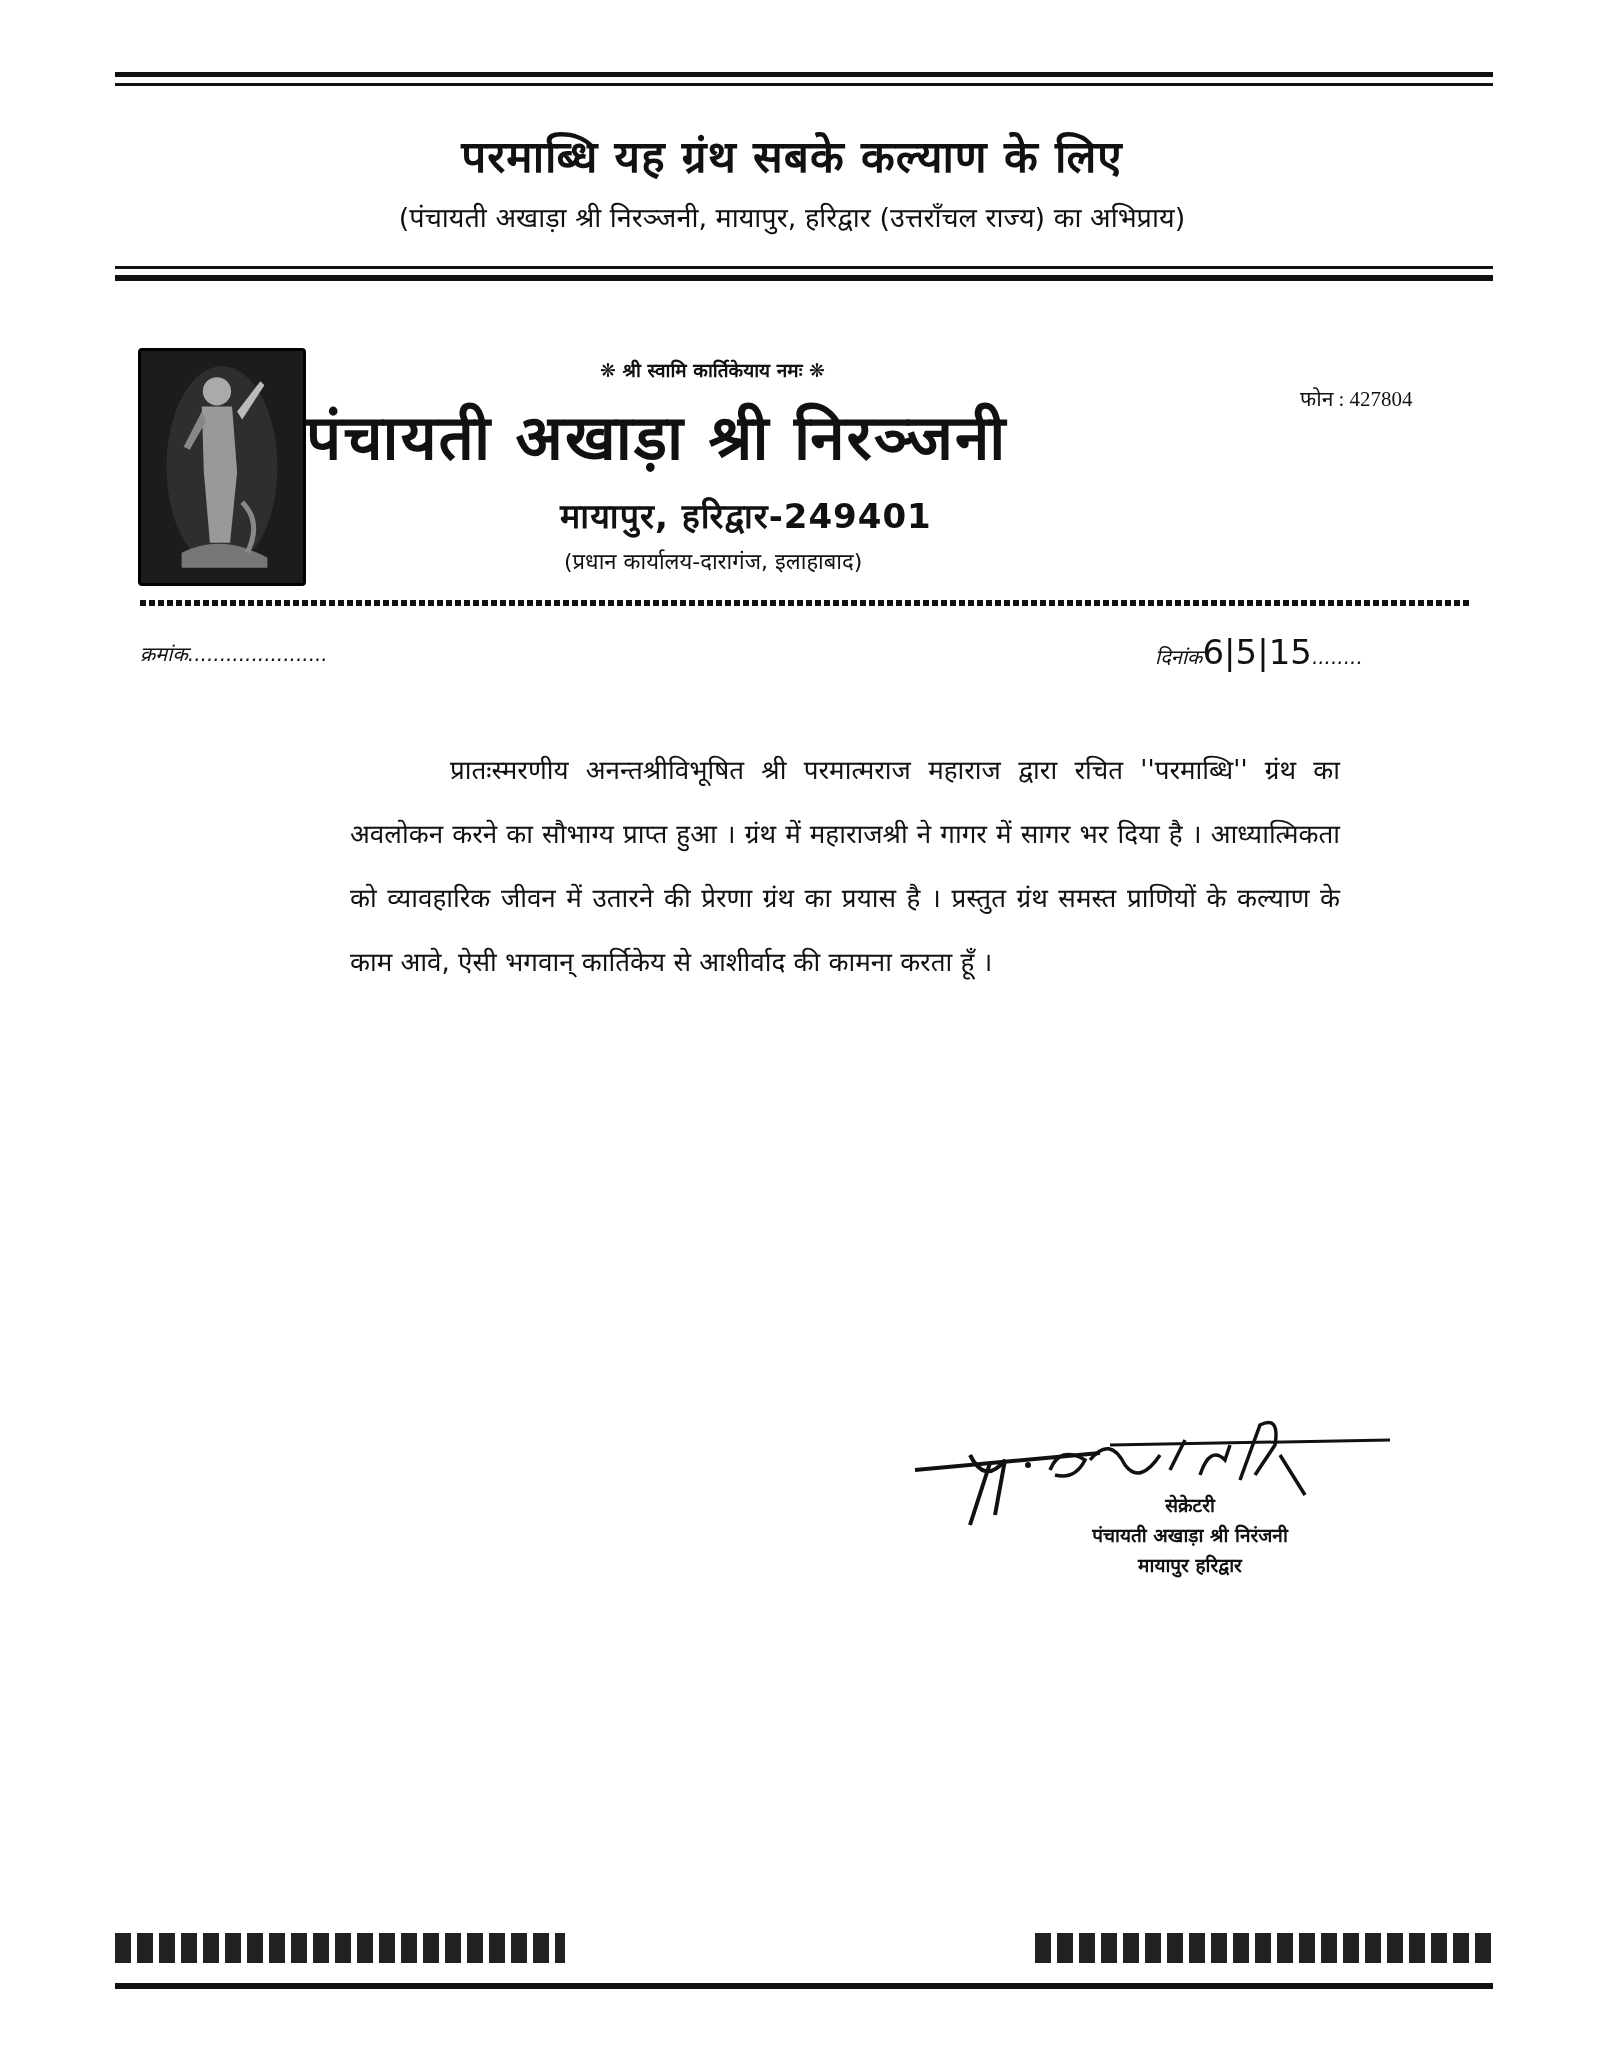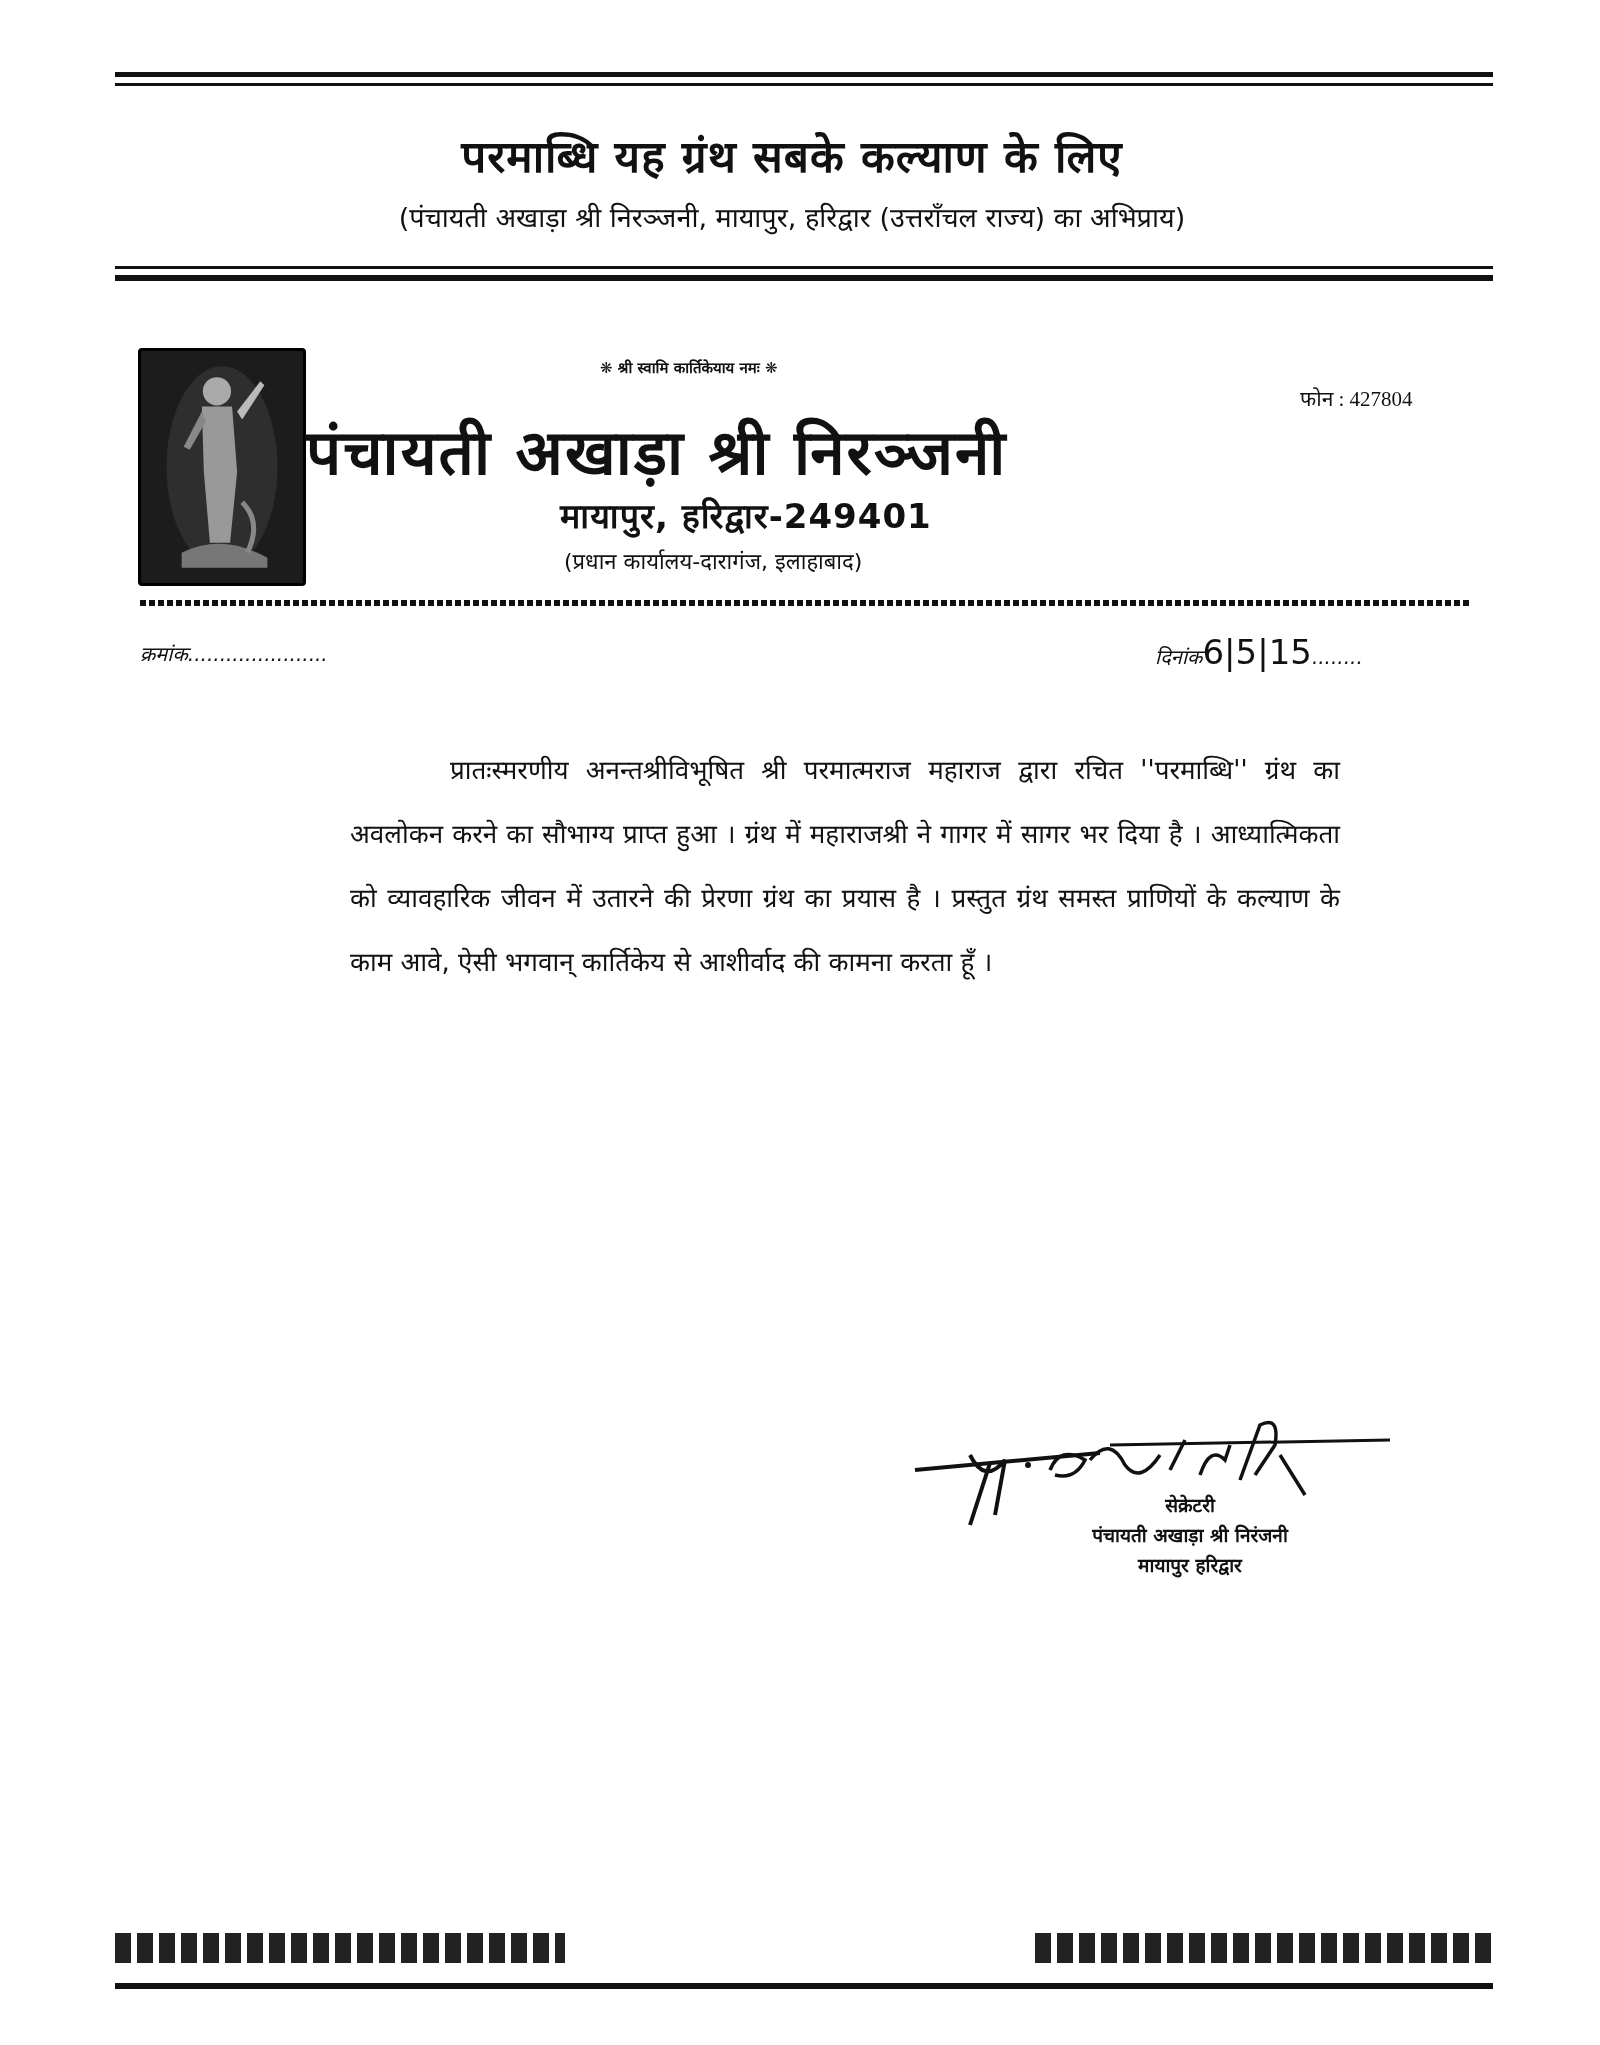--- a/index.html
+++ b/index.html
@@ -3,23 +3,23 @@
 <meta charset="utf-8">
 <style>
   html,body{margin:0;padding:0;background:#fff;}
   body{width:1600px;height:2045px;position:relative;overflow:hidden;color:#111;font-family:"DejaVu Sans",sans-serif;}
   .rule{position:absolute;left:115px;width:1378px;background:#111;}
   .center{position:absolute;left:0;width:1584px;text-align:center;}
   #title{top:125px;font-size:44px;font-weight:bold;letter-spacing:1px;}
   #subtitle{top:198px;font-size:27px;}
   #photo{position:absolute;left:138px;top:348px;width:162px;height:232px;background:#1a1a1a;border:3px solid #000;border-radius:4px;overflow:hidden;}
   #photo svg{width:100%;height:100%;}
-  #invocation{position:absolute;left:600px;top:357px;font-size:15px;font-weight:bold;}
+  #invocation{position:absolute;left:600px;top:357px;font-size:19px;font-weight:bold;}
   #phone{position:absolute;left:1300px;top:384px;font-size:21px;font-family:"Liberation Serif",serif;}
-  #org-name{position:absolute;left:306px;top:408px;font-size:62px;font-weight:bold;letter-spacing:2px;}
+  #org-name{position:absolute;left:306px;top:393px;font-size:62px;font-weight:bold;letter-spacing:2px;}
   #address{position:absolute;left:560px;top:492px;font-size:34px;font-weight:bold;letter-spacing:1px;}
   #head-office{position:absolute;left:564px;top:545px;font-size:22px;}
   #dotted{position:absolute;left:140px;top:600px;width:1330px;height:6px;background:repeating-linear-gradient(90deg,#111 0 6px,#fff 6px 9px);}
   #ref-label{position:absolute;left:140px;top:640px;font-size:20px;font-style:italic;}
   #date-label{position:absolute;left:1155px;top:632px;font-size:20px;font-style:italic;}
   #date-val{font-size:34px;font-style:normal;font-family:"DejaVu Sans",sans-serif;margin-top:31px;}
   #body{position:absolute;left:350px;top:738px;width:990px;font-size:26px;line-height:64px;text-align:justify;}
   #body p{margin:0;text-indent:100px;}
   #signature{position:absolute;left:910px;top:1415px;width:500px;height:120px;}
   #stamp{position:absolute;left:1040px;top:1490px;width:300px;text-align:center;font-weight:bold;font-size:19px;line-height:30px;}

